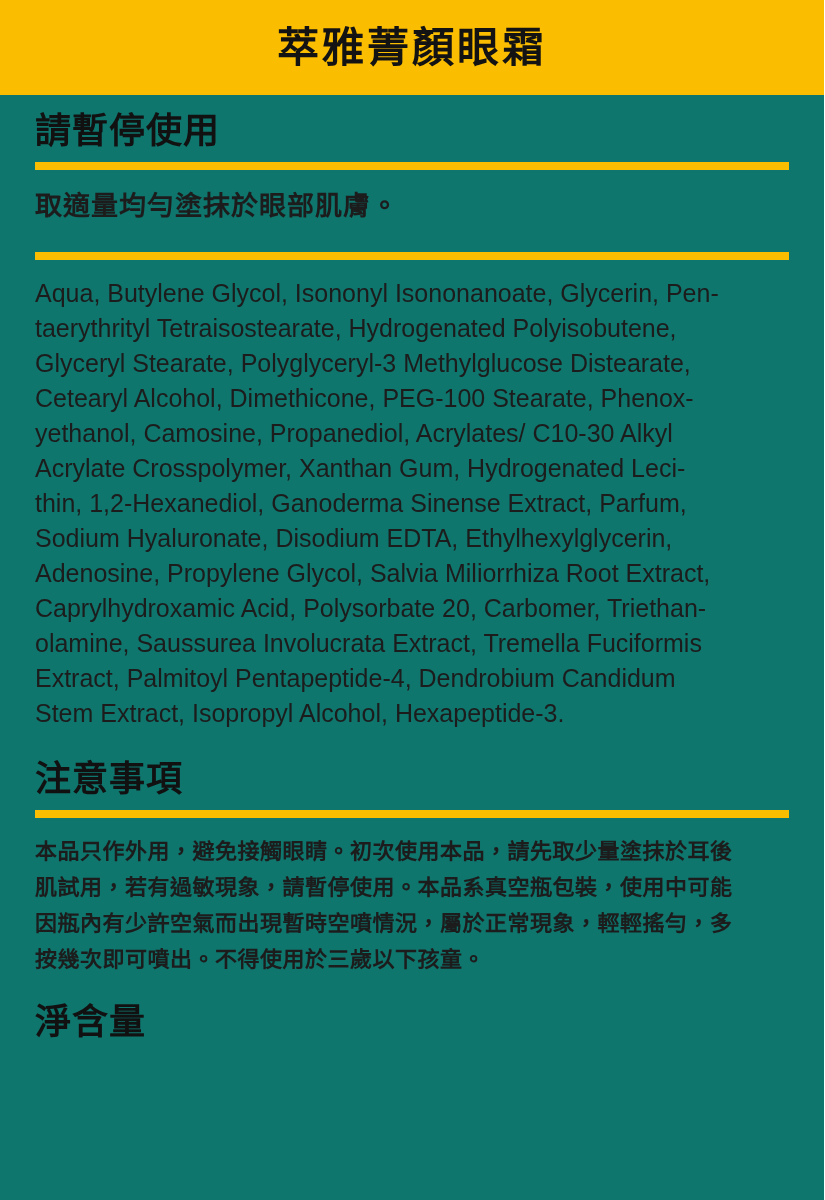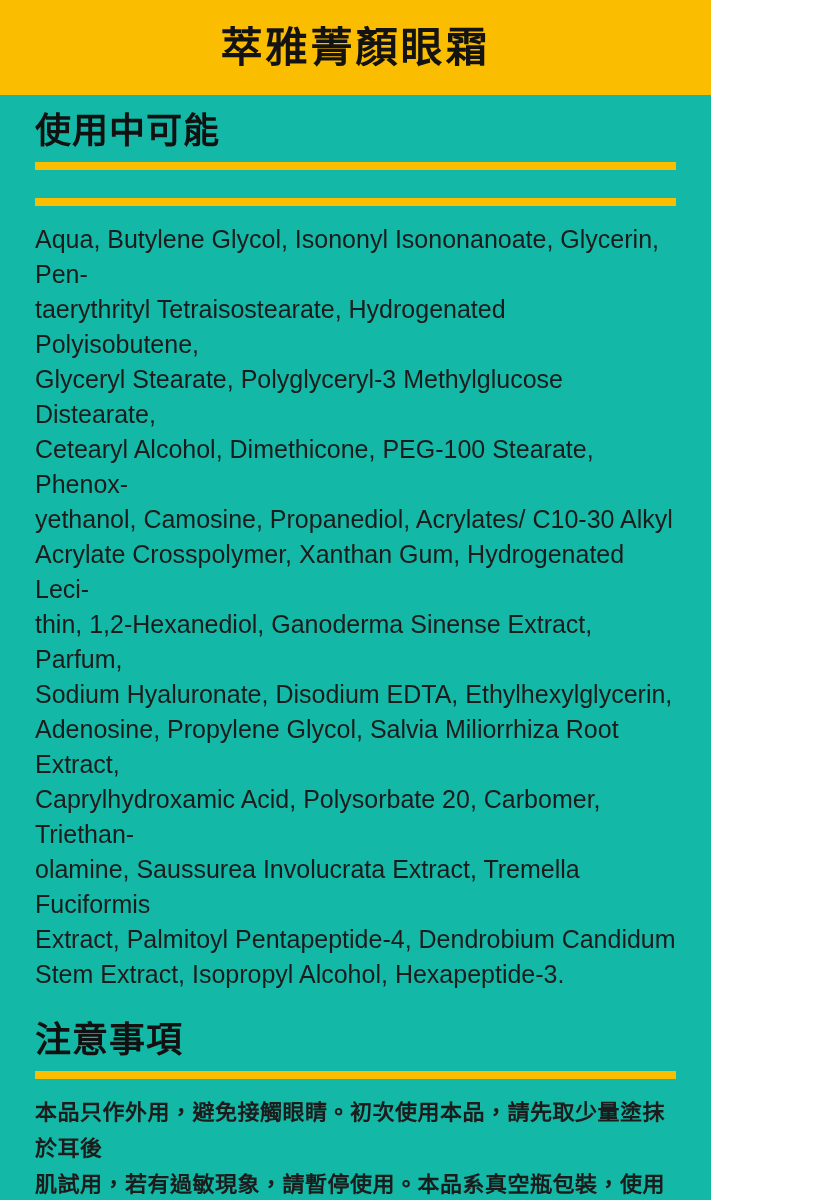--- a/index.html
+++ b/index.html
@@ -3,21 +3,21 @@
 <meta charset="utf-8">
 <style>
   * { box-sizing: border-box; }
   html, body {
     margin: 0; padding: 0;
     width: 825px; height: 1200px;
     background: #ffffff;
     font-family: "Liberation Sans", sans-serif;
     overflow: hidden;
   }
-  .page { width: 711px; height: 1200px; background: #14b8a6; }
+  .page { width: 824px; height: 1200px; background: #0f766e; }
 
   .header {
     height: 95px;
     background: #FBBD00;
     display: flex;
     align-items: center;
     justify-content: center;
   }
   .product-title {
     margin: 0;
@@ -83,22 +83,23 @@
 
 <div class="page">
 
   <header class="header">
     <h1 class="product-title">萃雅菁顏眼霜</h1>
   </header>
 
   <main class="content">
 
     <section class="s-usage">
-      <h2 class="section-title">使用中可能</h2>
+      <h2 class="section-title">請暫停使用</h2>
       <div class="rule"></div>
+      <p class="body-text usage-body">取適量均勻塗抹於眼部肌膚。</p>
     </section>
 
     <section class="s-ingredients">
       <div class="rule"></div>
       <p class="body-text ingredients-body">Aqua, Butylene Glycol, Isononyl Isononanoate, Glycerin, Pen-
 taerythrityl Tetraisostearate, Hydrogenated Polyisobutene,
 Glyceryl Stearate, Polyglyceryl-3 Methylglucose Distearate,
 Cetearyl Alcohol, Dimethicone, PEG-100 Stearate, Phenox-
 yethanol, Camosine, Propanediol, Acrylates/ C10-30 Alkyl
 Acrylate Crosspolymer, Xanthan Gum, Hydrogenated Leci-

